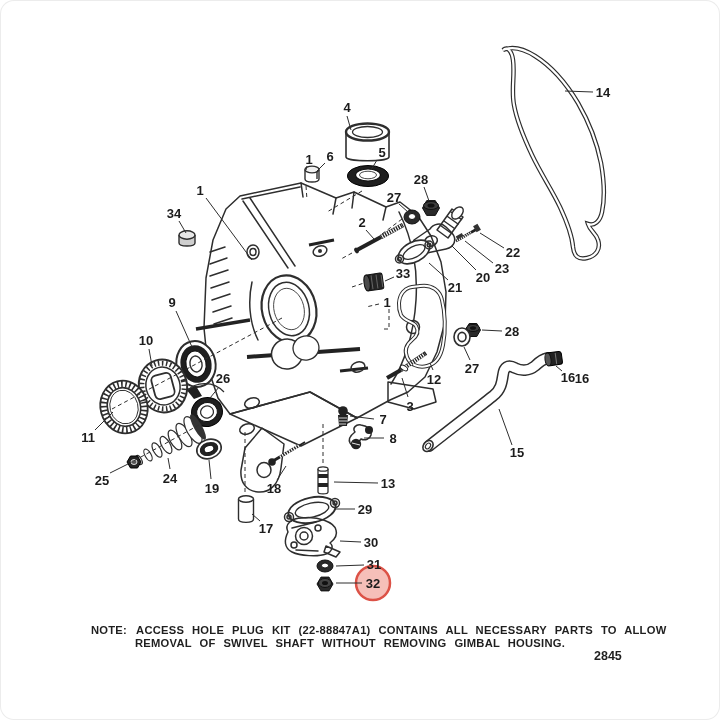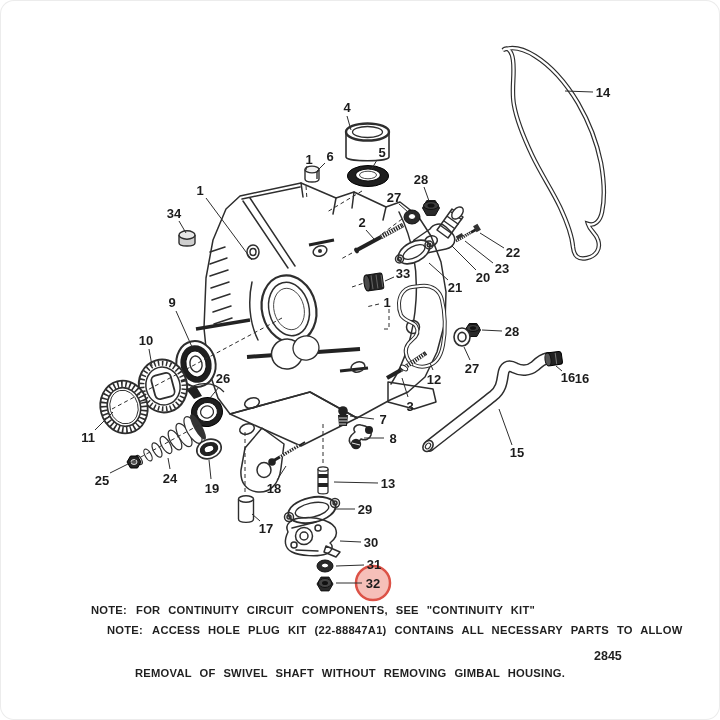--- a/index.html
+++ b/index.html
@@ -397,25 +397,22 @@
         <text x="365" y="509" dy="0.35em" text-anchor="middle" class="callout">29</text>
         <line x1="361" y1="542" x2="340" y2="541" class="leader"></line>
         <text x="371" y="542" dy="0.35em" text-anchor="middle" class="callout">30</text>
         <line x1="364" y1="565" x2="336" y2="566" class="leader"></line>
         <text x="374" y="564" dy="0.35em" text-anchor="middle" class="callout">31</text>
         <line x1="362" y1="583" x2="336" y2="583" class="leader"></line>
         <text x="373" y="583" dy="0.35em" text-anchor="middle" class="callout">32</text>
       </g>
 </svg>
 
-<div class="note" style="left:91px;top:604px;">
-  <span class="nlabel">NOTE:</span><span>FOR CONTINUITY CIRCUIT COMPONENTS, SEE "CONTINUITY KIT"</span>
-</div>
-<div class="note" style="left:107px;top:624px;">
+<div class="note" style="left:91px;top:624px;">
   <span class="nlabel">NOTE:</span><span>ACCESS HOLE PLUG KIT (22-88847A1) CONTAINS ALL NECESSARY PARTS TO ALLOW</span>
 </div>
-<div class="note" style="left:128px;top:667px;padding-left:7px;">
+<div class="note" style="left:128px;top:637px;padding-left:7px;">
   <span>REMOVAL OF SWIVEL SHAFT WITHOUT REMOVING GIMBAL HOUSING.</span>
 </div>
 
 <div class="pagenum">2845</div>
 
 </div>
 
 </body></html>

